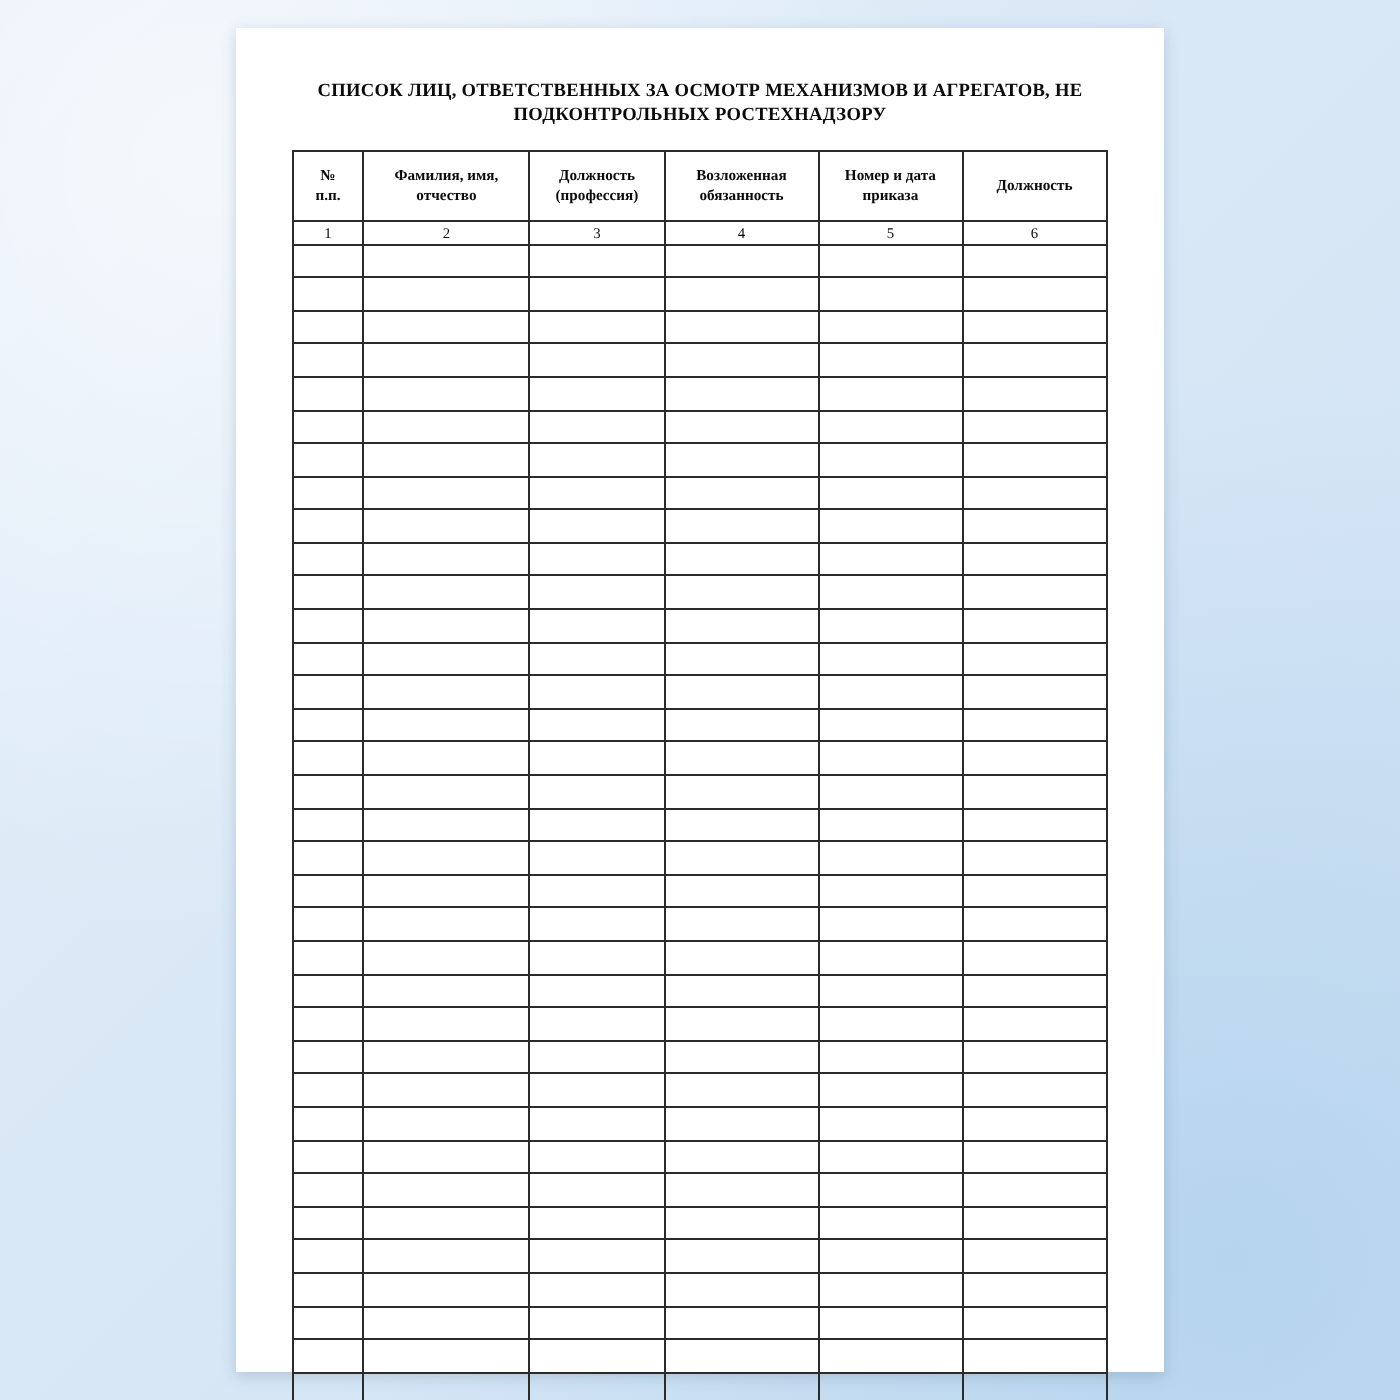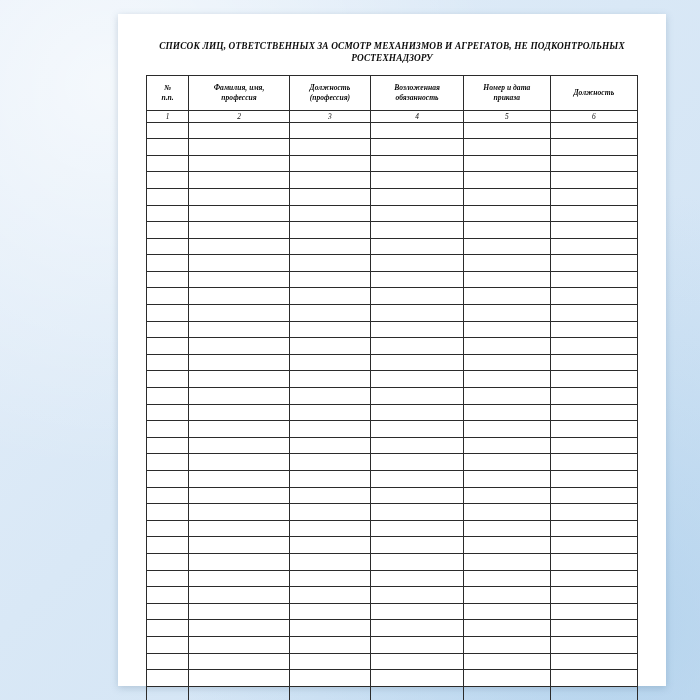--- a/index.html
+++ b/index.html
@@ -25,27 +25,26 @@
     position: absolute;
     inset: 0;
     background: radial-gradient(circle at 15% 12%, rgba(255,255,255,0.65) 0%, rgba(255,255,255,0) 45%),
                 radial-gradient(circle at 88% 90%, rgba(160,200,232,0.55) 0%, rgba(160,200,232,0) 50%);
     pointer-events: none;
   }
   #page {
     position: absolute;
     left: 118px;
     top: 14px;
-    width: 548px;
+    width: 464px;
     height: 672px;
     background: #ffffff;
     box-shadow: 0 2px 7px rgba(80,110,140,0.28);
     box-sizing: border-box;
     padding: 26px 28px 0 28px;
-    font-style: italic;
   }
   #doc-title {
     font-size: 9.3px;
     font-weight: bold;
     text-align: center;
     line-height: 1.32;
     letter-spacing: 0.15px;
     color: #0b0b0b;
     margin: 0 6px 10px 6px;
     text-transform: uppercase;
@@ -107,21 +106,21 @@
           <col class="c6">
       </colgroup>
       <thead>
         <tr>
           <th>
             <div>№</div>
             <div>п.п.</div>
           </th>
           <th>
             <div>Фамилия, имя,</div>
-            <div>профессия</div>
+            <div>отчество</div>
           </th>
           <th>
             <div>Должность</div>
             <div>(профессия)</div>
           </th>
           <th>
             <div>Возложенная</div>
             <div>обязанность</div>
           </th>
           <th>

